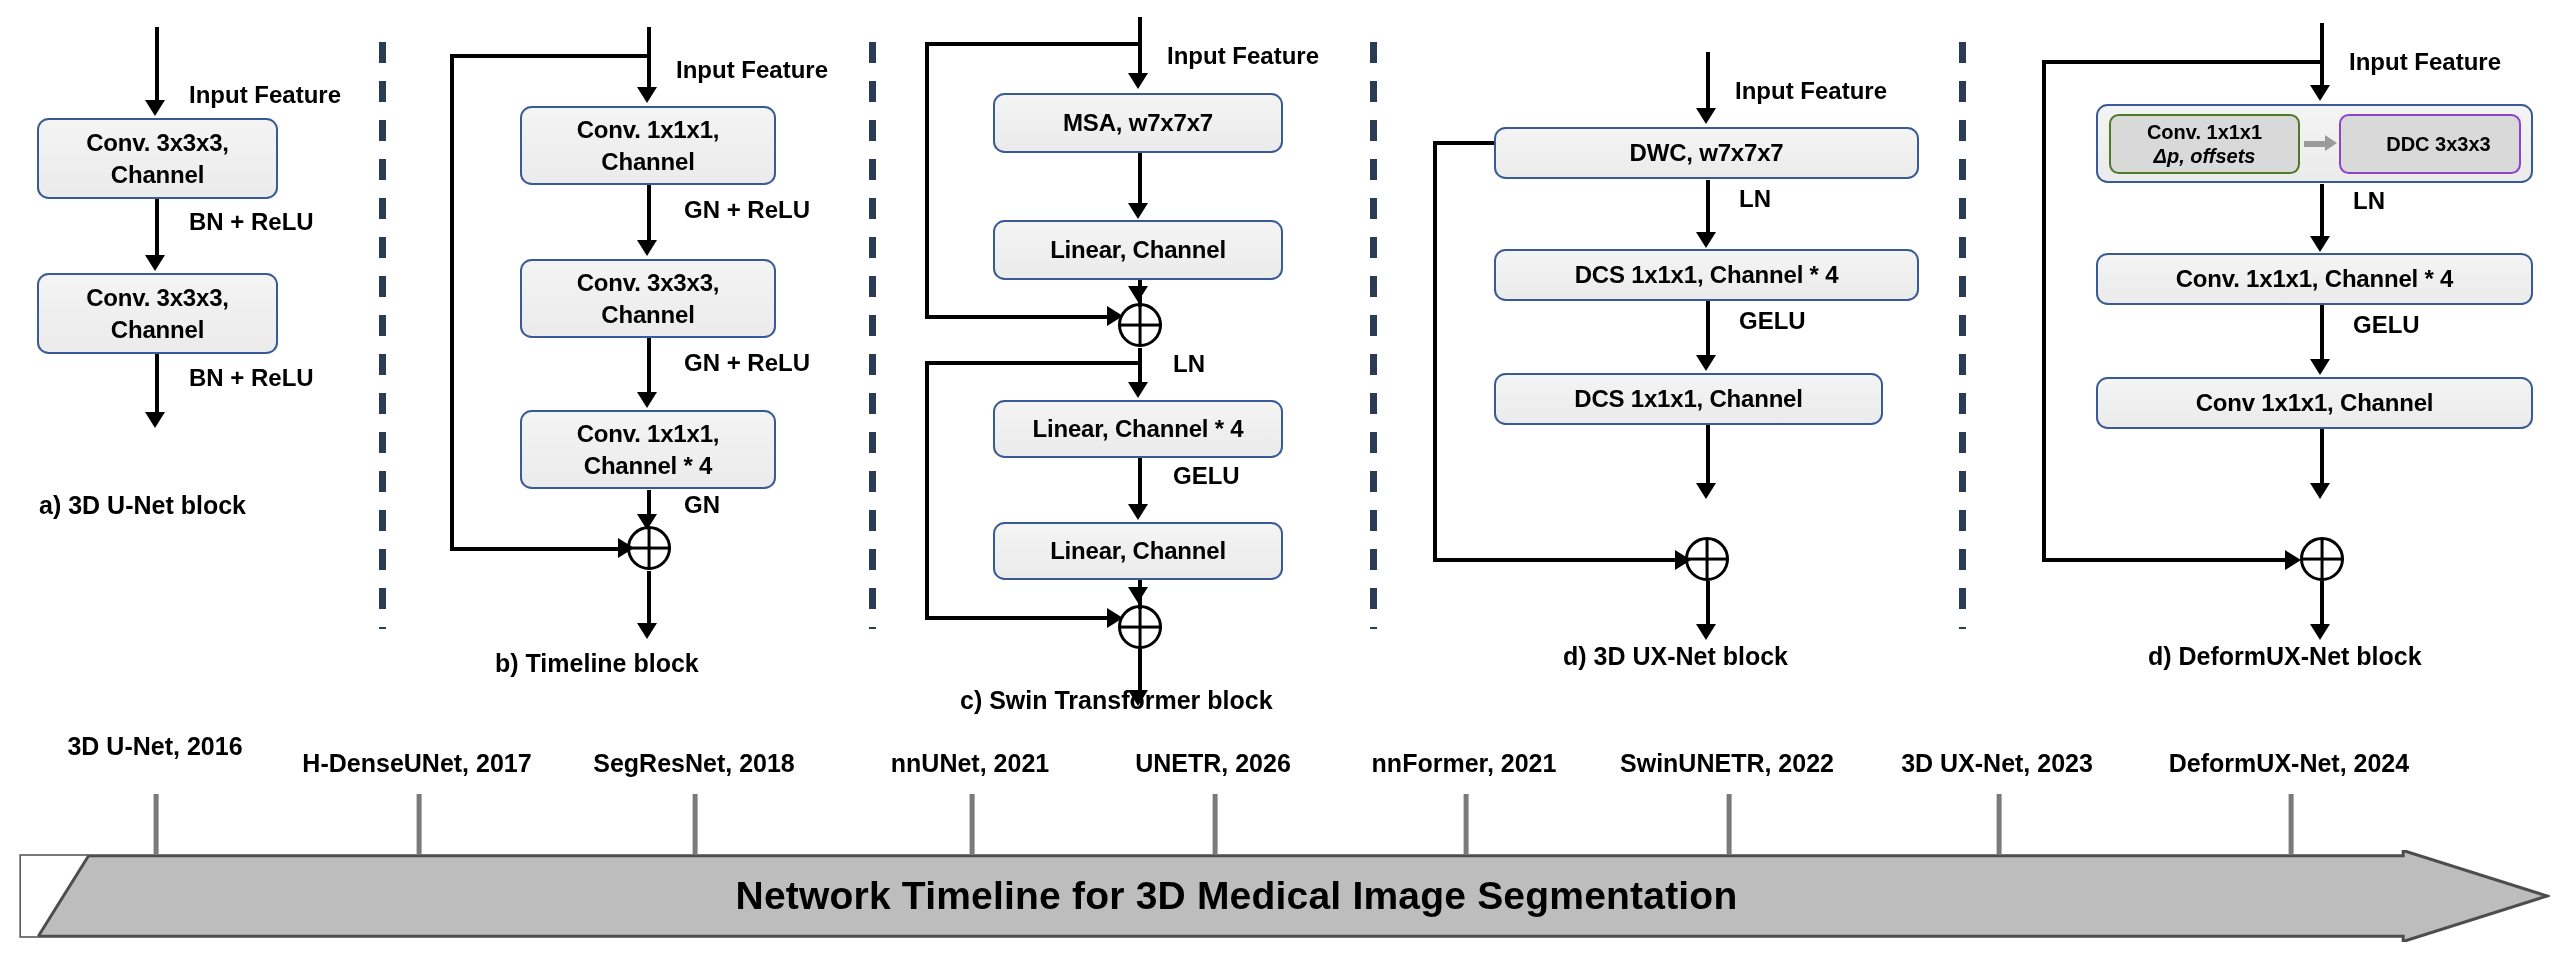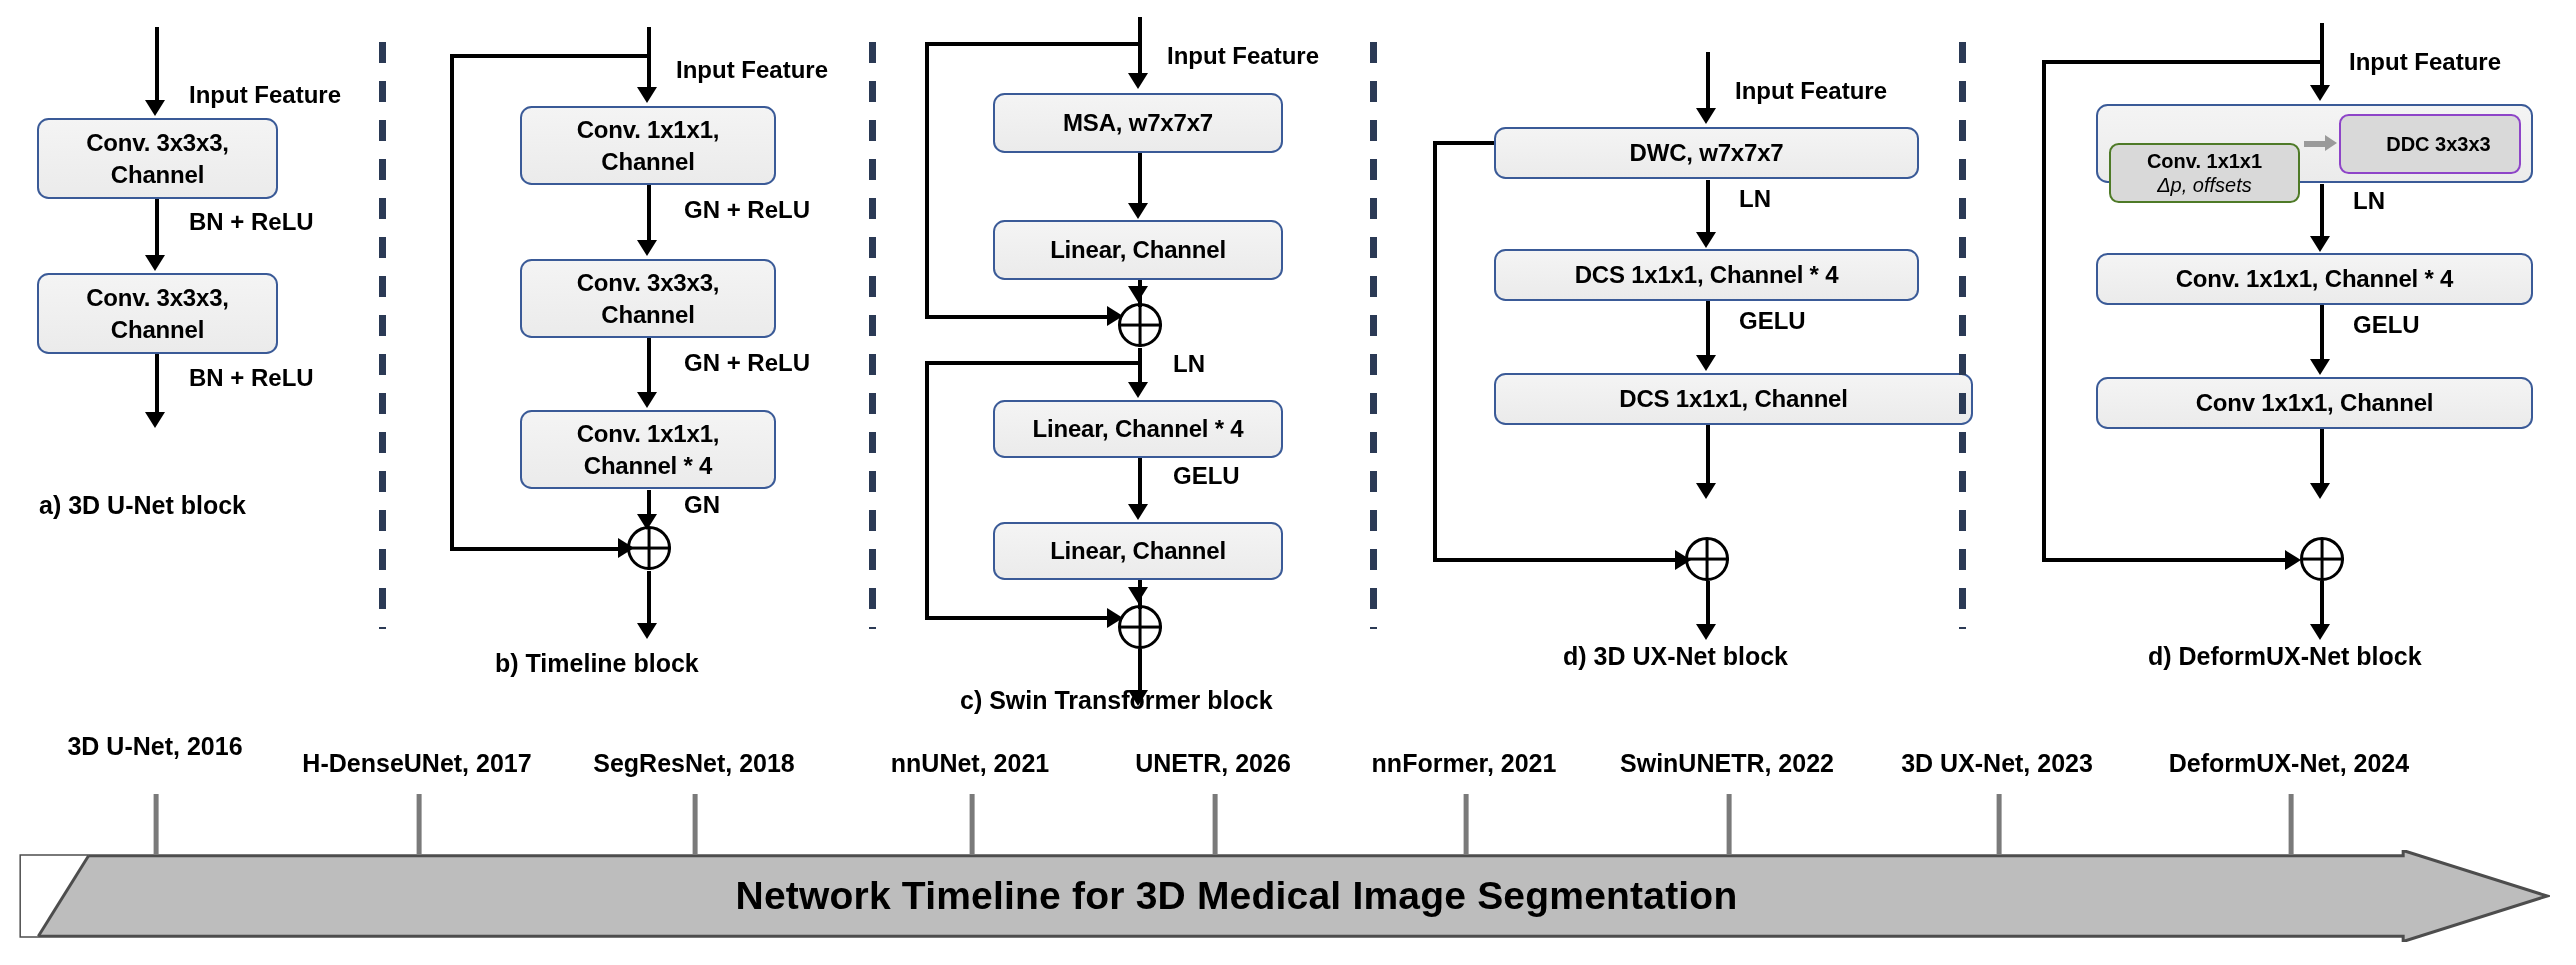--- a/index.html
+++ b/index.html
@@ -235,21 +235,21 @@
     <div class="lbl" style="left:1739px;top:185px;">LN</div>
 
     <div class="box" style="left:1494px;top:249px;width:425px;height:52px;">
       <span>DCS 1x1x1, Channel * 4</span>
     </div>
 
     <div class="vline" style="left:1706px;top:301px;height:58px;"></div>
     <div class="ahead-down" style="left:1696px;top:355px;"></div>
     <div class="lbl" style="left:1739px;top:307px;">GELU</div>
 
-    <div class="box" style="left:1494px;top:373px;width:479px;height:52px;">
+    <div class="box" style="left:1494px;top:373px;width:389px;height:52px;">
       <span>DCS 1x1x1, Channel</span>
     </div>
 
     <div class="vline" style="left:1706px;top:425px;height:66px;"></div>
     <div class="ahead-down" style="left:1696px;top:483px;"></div>
 
     <div class="oplus" style="left:1685px;top:537px;"></div>
 
     <div class="vline" style="left:1706px;top:581px;height:46px;"></div>
     <div class="ahead-down" style="left:1696px;top:624px;"></div>
@@ -264,23 +264,23 @@
     <div class="ahead-down" style="left:2310px;top:85px;"></div>
     <div class="lbl" style="left:2349px;top:48px;">Input Feature</div>
 
     <div class="hline" style="left:2042px;top:60px;width:282px;"></div>
     <div class="vline" style="left:2042px;top:60px;height:502px;"></div>
     <div class="hline" style="left:2042px;top:558px;width:247px;"></div>
     <div class="ahead-right" style="left:2285px;top:550px;"></div>
 
     <div class="box" style="left:2096px;top:104px;width:437px;height:79px;padding:0;"></div>
 
-    <div class="subbox green" style="left:2109px;top:114px;width:191px;height:60px;margin-top:29px;">
+    <div class="subbox green" style="left:2109px;top:114px;width:191px;height:60px;">
       <span>Conv. 1x1x1</span>
-      <span style="font-style:italic;font-weight:normal;">Δp, offsets</span>
+      <span style="font-style:italic;font-weight:bold;">Δp, offsets</span>
     </div>
 
     <div class="grey-arrow-line" style="left:2304px;top:141px;width:23px;"></div>
     <div class="grey-arrow-head" style="left:2325px;top:135px;"></div>
 
     <div class="subbox purple" style="left:2339px;top:114px;width:182px;height:60px;padding-left:17px;">
       <span>DDC 3x3x3</span>
     </div>
 
     <div class="vline" style="left:2320px;top:184px;height:56px;"></div>

